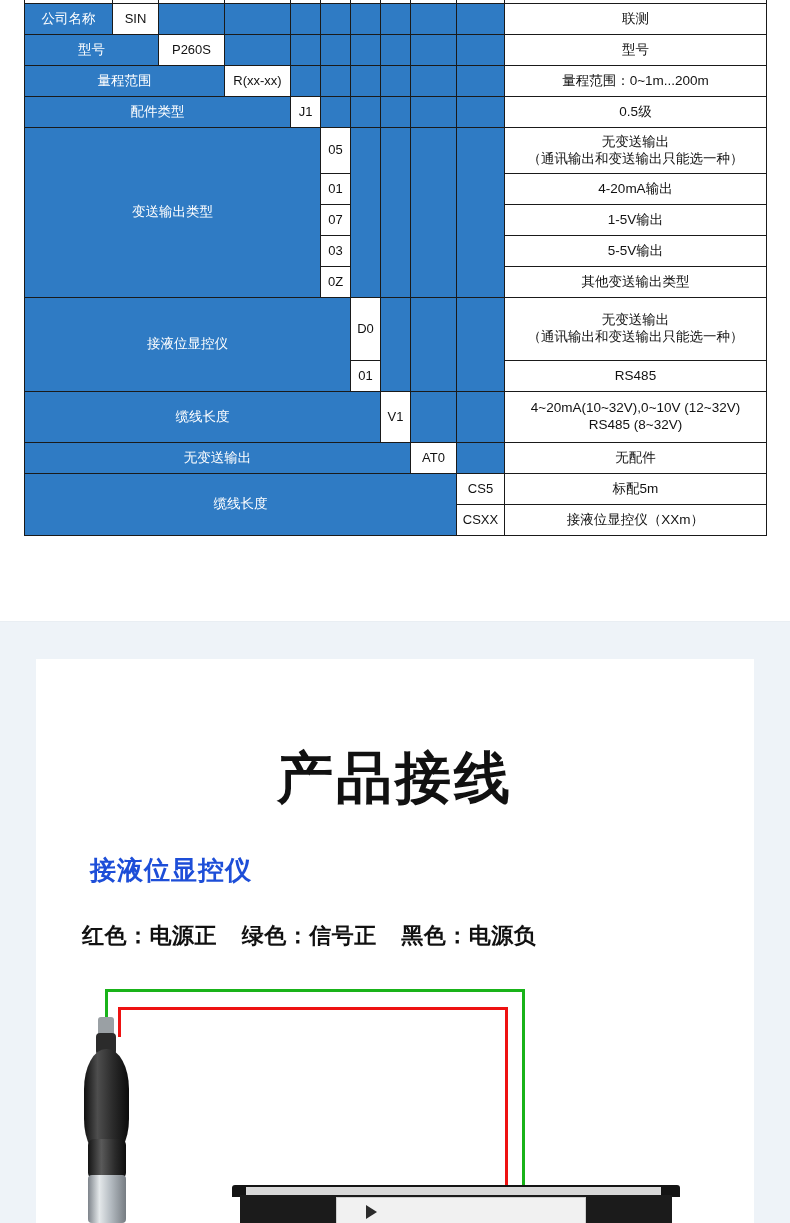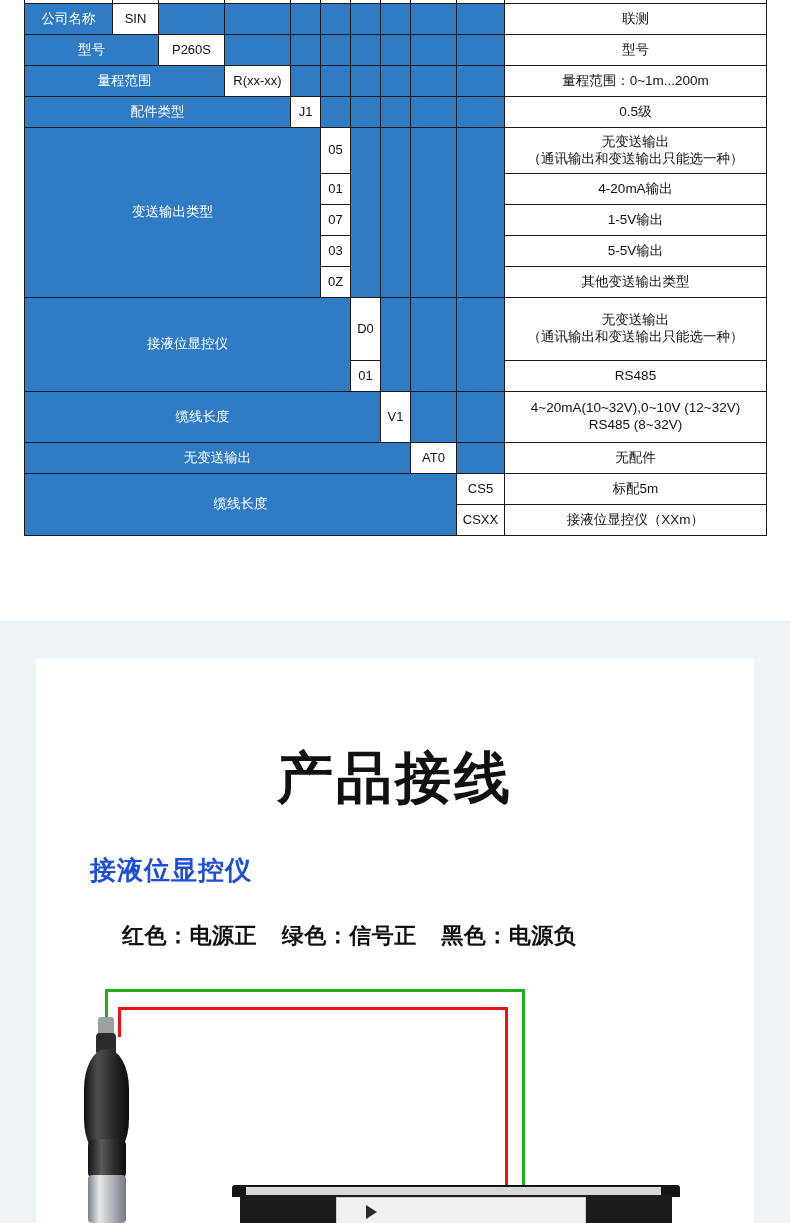--- a/index.html
+++ b/index.html
@@ -118,21 +118,20 @@
     letter-spacing: 1px;
   }
   .legend {
     position: absolute;
     left: 46px;
     top: 262px;
     font-size: 22px;
     font-weight: bold;
     color: #111111;
     letter-spacing: 0.5px;
-    margin-left: 40px;
   }
   .legend span { margin-right: 18px; }
 
   
   .diagram {
     position: absolute;
     left: 0;
     top: 330px;
     width: 718px;
     height: 234px;

